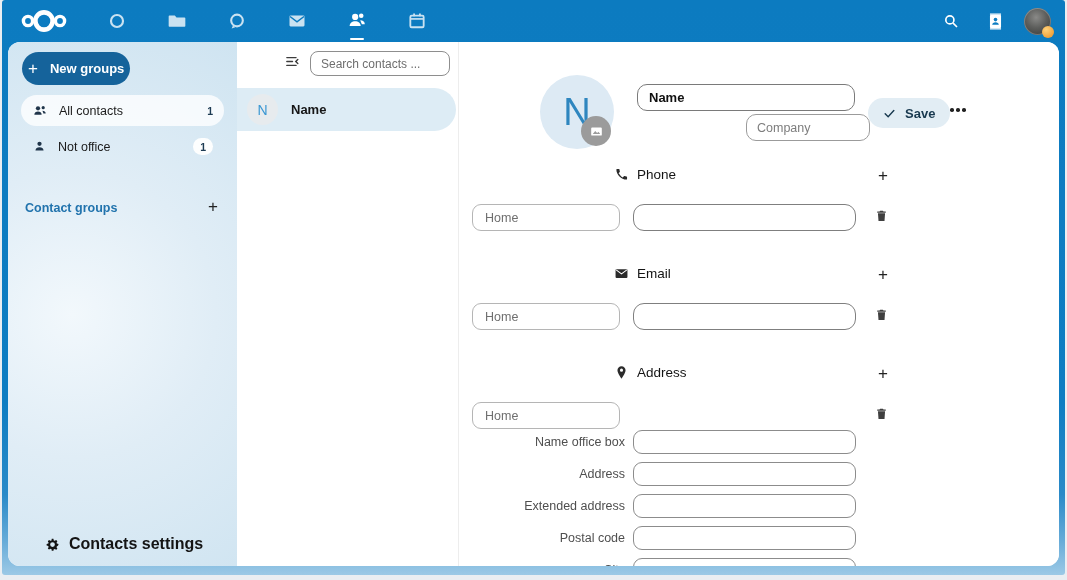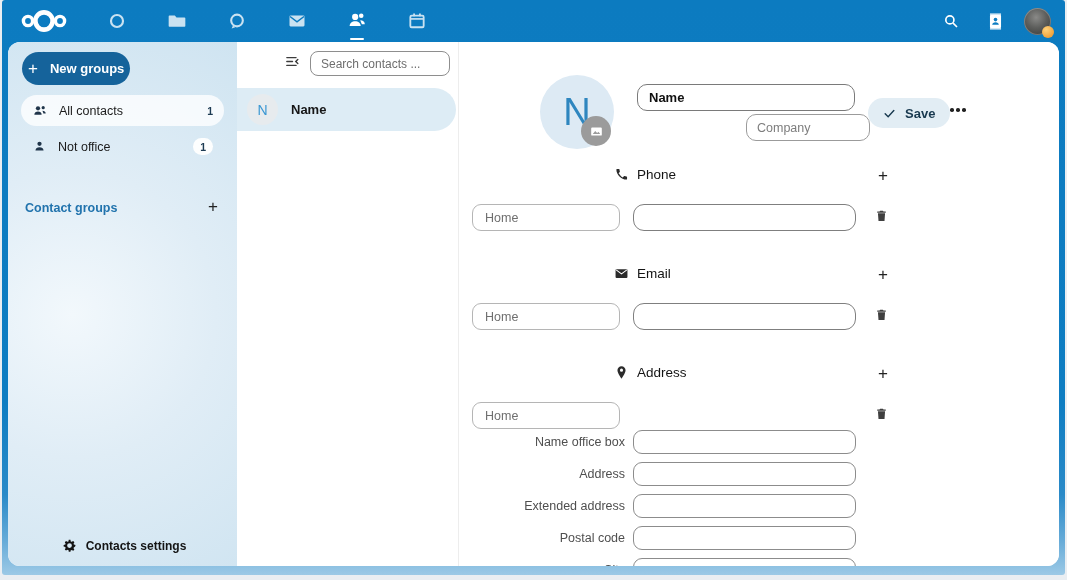--- a/index.html
+++ b/index.html
@@ -37,21 +37,21 @@
   .new-contact .plus{font-size:17px;font-weight:normal;}
   .nav-item{margin:5px 13px;height:31px;border-radius:16px;display:flex;align-items:center;padding:0 11px;gap:11px;
     font-size:12.5px;color:#1b1b1b;cursor:pointer;}
   .nav-item.selected{background:rgba(255,255,255,.78);}
   .nav-count{margin-left:auto;font-size:10.5px;font-weight:bold;color:#1d3b53;}
   .nav-count.badge{background:#fdfefe;border-radius:10px;padding:2.5px 7px;}
   .groups-row{margin:36px 17px 0 17px;display:flex;align-items:flex-end;justify-content:space-between;}
   .groups-label{color:#2173ad;font-weight:bold;font-size:12.5px;}
   .groups-add{background:none;border:none;font-size:17px;color:#222;cursor:pointer;line-height:1;padding:0 2px;}
   .settings{position:absolute;bottom:13px;left:3px;right:0;display:flex;align-items:center;justify-content:center;gap:9px;
-    font-size:12px;font-weight:bold;color:#141414;cursor:pointer;}
+    font-size:16px;font-weight:bold;color:#141414;cursor:pointer;}
   
   .listcol{width:222px;flex:0 0 222px;border-right:1px solid #ededed;background:#fff;box-sizing:border-box;}
   .list-head{display:flex;align-items:flex-start;gap:7px;padding:9px 8px 4px 9px;margin-left:36px;}
   .toggle-btn{background:none;border:none;padding:2px;cursor:pointer;display:flex;}
   .search-input{flex:1;height:23px;border:1.5px solid #8e8e8e;border-radius:8px;padding:0 10px;font-size:12px;color:#444;
     font-family:"Liberation Sans",sans-serif;outline:none;background:#fff;min-width:0;}
   .search-input::placeholder{color:#6e6e6e;}
   .contact-item{margin:8px 2px 0 0;padding:6px 10px;background:#ddecf5;border-radius:0 24px 24px 0;
     display:flex;align-items:center;cursor:pointer;}
   .c-avatar{width:31px;height:31px;border-radius:50%;background:#e7ebee;color:#3a97d3;display:flex;align-items:center;

